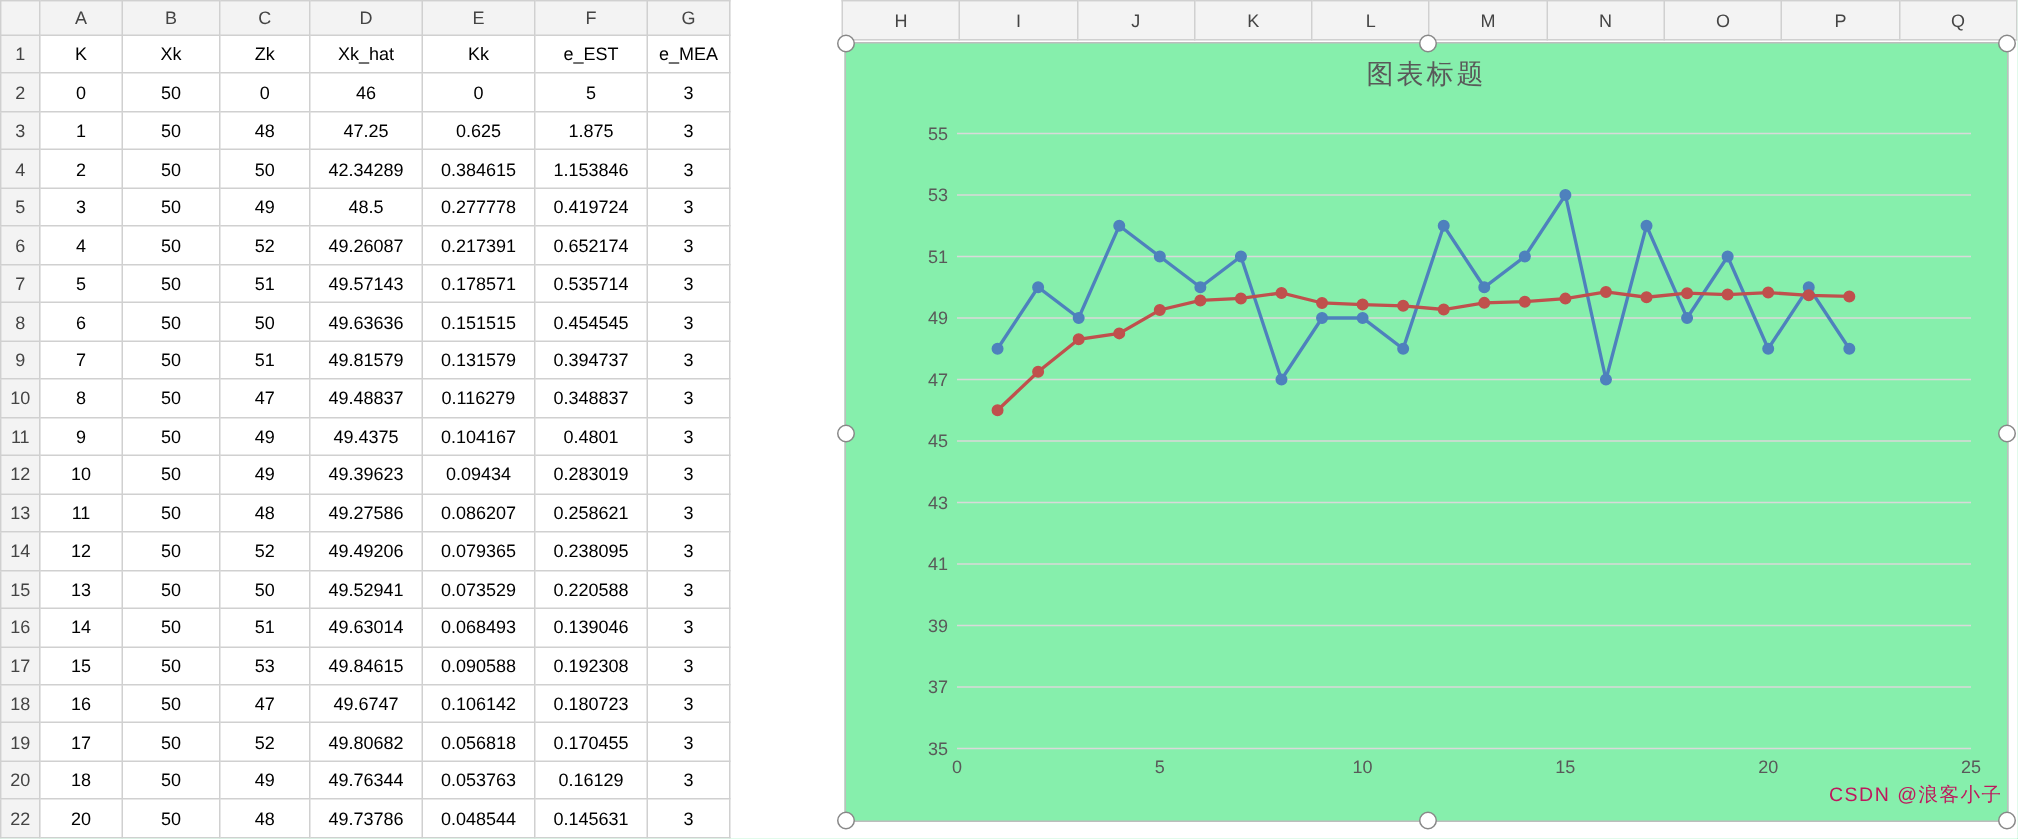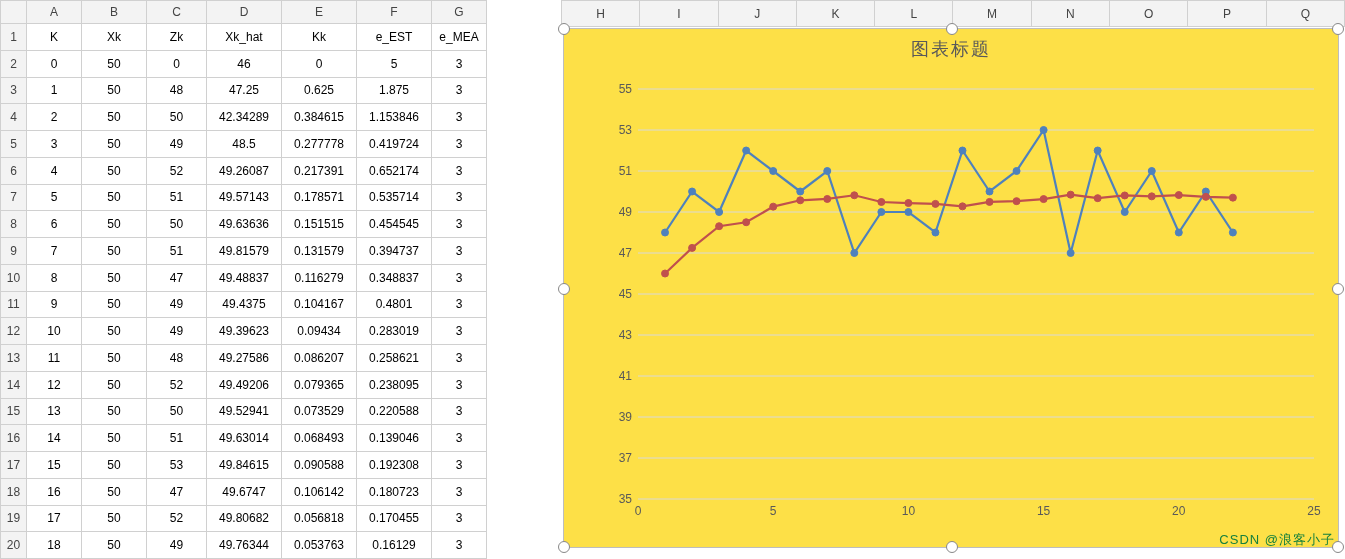--- a/index.html
+++ b/index.html
@@ -75,21 +75,21 @@
   }
 
   
   .chart-box {
     position: absolute;
     left: 563px;
     top: 28px;
     width: 776px;
     height: 520px;
     border: 1px solid #bdbdbd;
-    background: #fde047;
+    background: #86efac;
     box-sizing: border-box;
   }
   .chart-handle {
     position: absolute;
     width: 10px;
     height: 10px;
     background: #fff;
     border: 1px solid #888;
     border-radius: 50%;
   }
@@ -112,22 +112,22 @@
   .axis text {
     fill: #595959;
     font-size: 12px;
     font-family: Arial, sans-serif;
   }
   .series-line { fill: none; stroke-width: 2.2; }
 
   .watermark {
     position: absolute;
     right: 10px;
-    bottom: 10px;
-    color: #15803d;
+    bottom: 20px;
+    color: #be185d;
     font-size: 13px;
     letter-spacing: 1px;
     pointer-events: none;
     font-family: "Microsoft YaHei", Arial, sans-serif;
   }
 </style>
 </head>
 <body>
 
 <div class="container">
@@ -347,20 +347,30 @@
           <td>3</td>
         </tr>
         <tr>
           <td class="rowhdr">20</td>
           <td>18</td>
           <td>50</td>
           <td>49</td>
           <td>49.76344</td>
           <td>0.053763</td>
           <td>0.16129</td>
+          <td>3</td>
+        </tr>
+        <tr>
+          <td class="rowhdr">22</td>
+          <td>20</td>
+          <td>50</td>
+          <td>48</td>
+          <td>49.73786</td>
+          <td>0.048544</td>
+          <td>0.145631</td>
           <td>3</td>
         </tr>
       </tbody>
   </table>
 
   <table class="right-headers">
     <colgroup>
       <col class="col-H">
         <col class="col-I">
         <col class="col-J">

